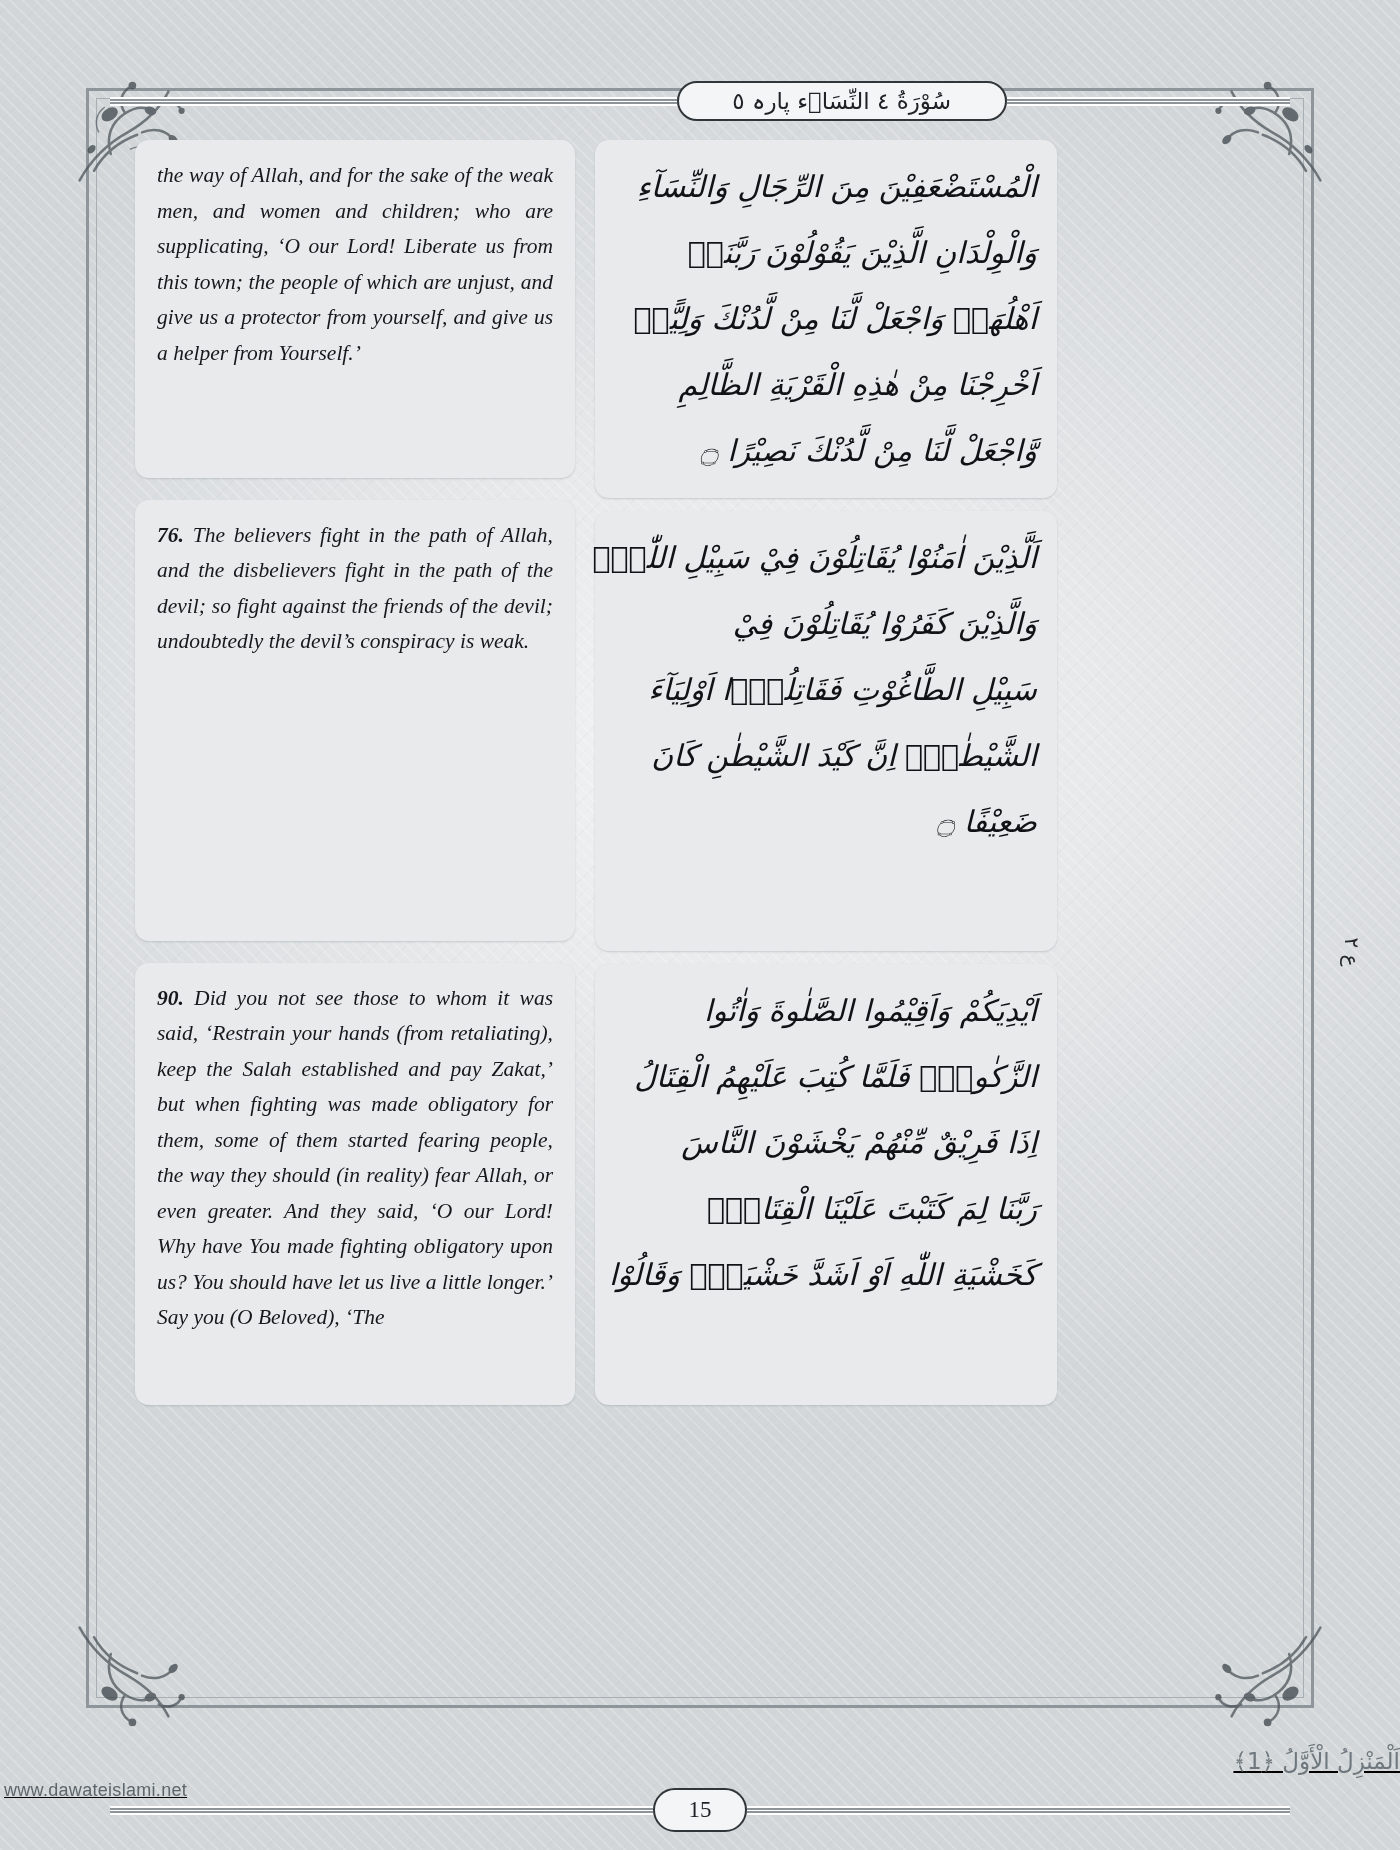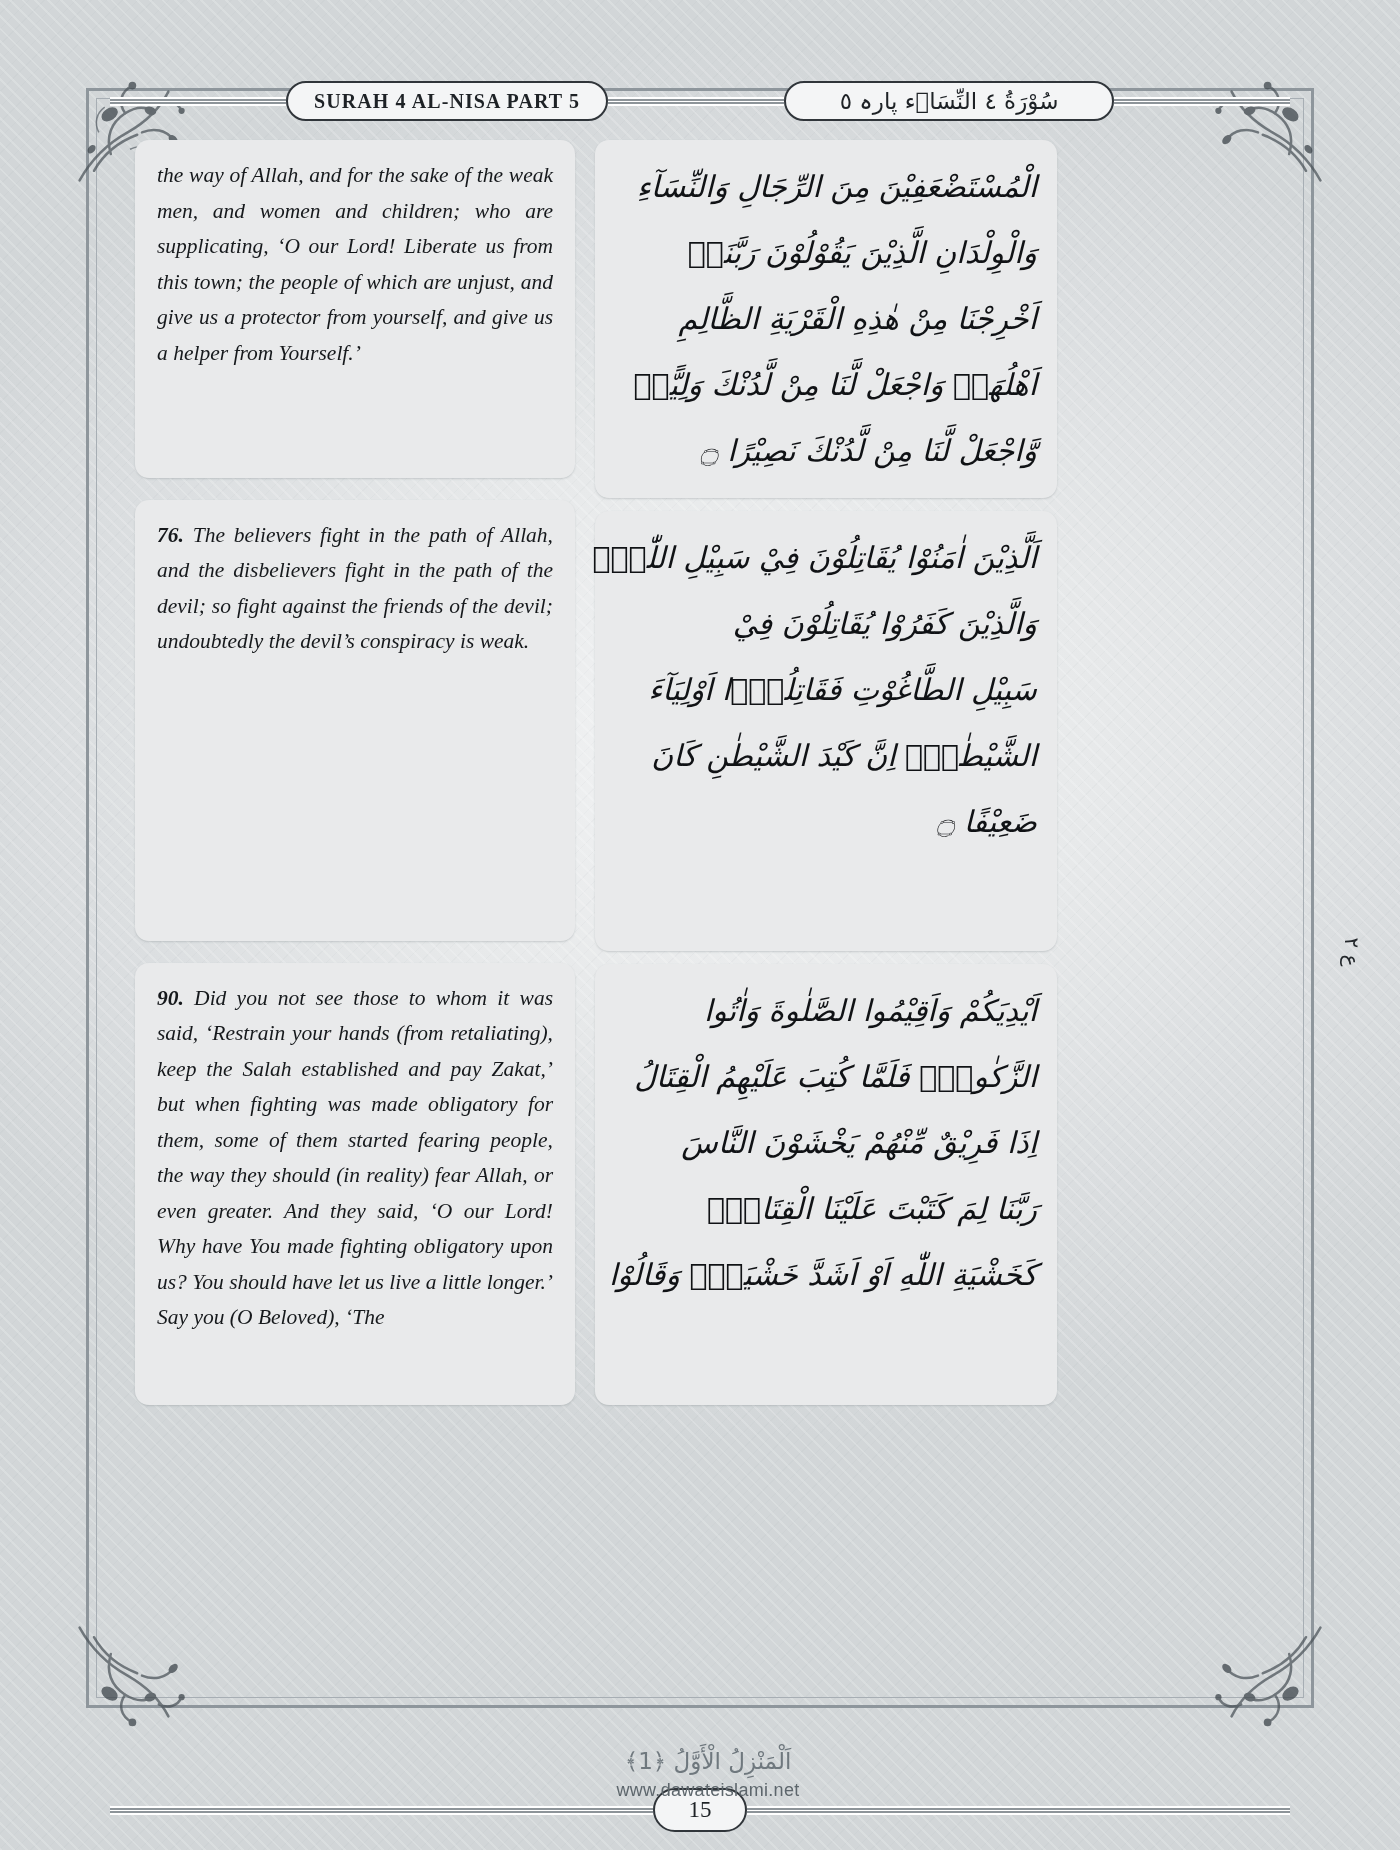--- a/index.html
+++ b/index.html
@@ -189,23 +189,23 @@
     background: #f4f5f6;
     display: flex;
     align-items: center;
     justify-content: center;
     font-size: 23px;
     color: #1e2226;
     flex: 0 0 auto;
   }
   .footer-meta {
     position: absolute;
-    left: 16px; right: 0;
+    left: 4px; right: 0;
     top: 1748px;
-    text-align: center;
+    text-decoration: underline;
   }
   .manzil {
     font-family: "DejaVu Sans", sans-serif;
     font-size: 23px;
     color: #6f787e;
     direction: rtl;
     margin-bottom: 6px;
   }
   .site-url {
     font-family: "Liberation Sans", sans-serif;
@@ -300,23 +300,20 @@
       <ellipse cx="67" cy="34" rx="5" ry="3.4" transform="rotate(20 67 34)"></ellipse>
       <ellipse cx="86" cy="58" rx="4.5" ry="3" transform="rotate(45 86 58)"></ellipse>
       <circle cx="52" cy="13" r="3.2"></circle>
       <circle cx="93" cy="34" r="2.6"></circle>
     </g>
   </svg>
 </div>
 
 <div class="header-band">
   <div class="rule-seg"></div>
-  <div class="cartouche cartouche-en">
-    <span class="surah-title">SURAH 4 AL-NISA PART 5</span>
-  </div>
   <div class="rule-seg"></div>
   <div class="cartouche cartouche-ar">
     <span class="surah-title-ar">سُوْرَةُ ٤ النِّسَاۤء پارہ ٥</span>
   </div>
   <div class="rule-seg"></div>
 </div>
 
 <div class="content">
 
   <div class="col-en">
@@ -331,22 +328,22 @@
     <div class="panel panel-en p5">
       <span class="verse-num">90.</span>
       <span>Did you not see those to whom it was said, ‘Restrain your hands (from retaliating), keep the Salah established and pay Zakat,’ but when fighting was made obligatory for them, some of them started fearing people, the way they should (in reality) fear Allah, or even greater. And they said, ‘O our Lord! Why have You made fighting obligatory upon us? You should have let us live a little longer.’ Say you (O Beloved), ‘The</span>
     </div>
   </div>
 
   <div class="col-ar">
     <div class="panel panel-ar p2">
       <span class="ar-line">الْمُسْتَضْعَفِيْنَ مِنَ الرِّجَالِ وَالنِّسَآءِ</span>
       <span class="ar-line">وَالْوِلْدَانِ الَّذِيْنَ يَقُوْلُوْنَ رَبَّنَاۤ</span>
+      <span class="ar-line">اَهْلُهَاۚ وَاجْعَلْ لَّنَا مِنْ لَّدُنْكَ وَلِيًّاۙ</span>
       <span class="ar-line">اَخْرِجْنَا مِنْ هٰذِهِ الْقَرْيَةِ الظَّالِمِ</span>
-      <span class="ar-line">اَهْلُهَاۚ وَاجْعَلْ لَّنَا مِنْ لَّدُنْكَ وَلِيًّاۙ</span>
       <span class="ar-line">وَّاجْعَلْ لَّنَا مِنْ لَّدُنْكَ نَصِيْرًا ۝</span>
     </div>
     <div class="panel panel-ar p4">
       <span class="ar-line">اَلَّذِيْنَ اٰمَنُوْا يُقَاتِلُوْنَ فِيْ سَبِيْلِ اللّٰهِۚ</span>
       <span class="ar-line">وَالَّذِيْنَ كَفَرُوْا يُقَاتِلُوْنَ فِيْ</span>
       <span class="ar-line">سَبِيْلِ الطَّاغُوْتِ فَقَاتِلُوْۤا اَوْلِيَآءَ</span>
       <span class="ar-line">الشَّيْطٰنِۚ اِنَّ كَيْدَ الشَّيْطٰنِ كَانَ</span>
       <span class="ar-line">ضَعِيْفًا ۝</span>
     </div>
     <div class="panel panel-ar p6">

